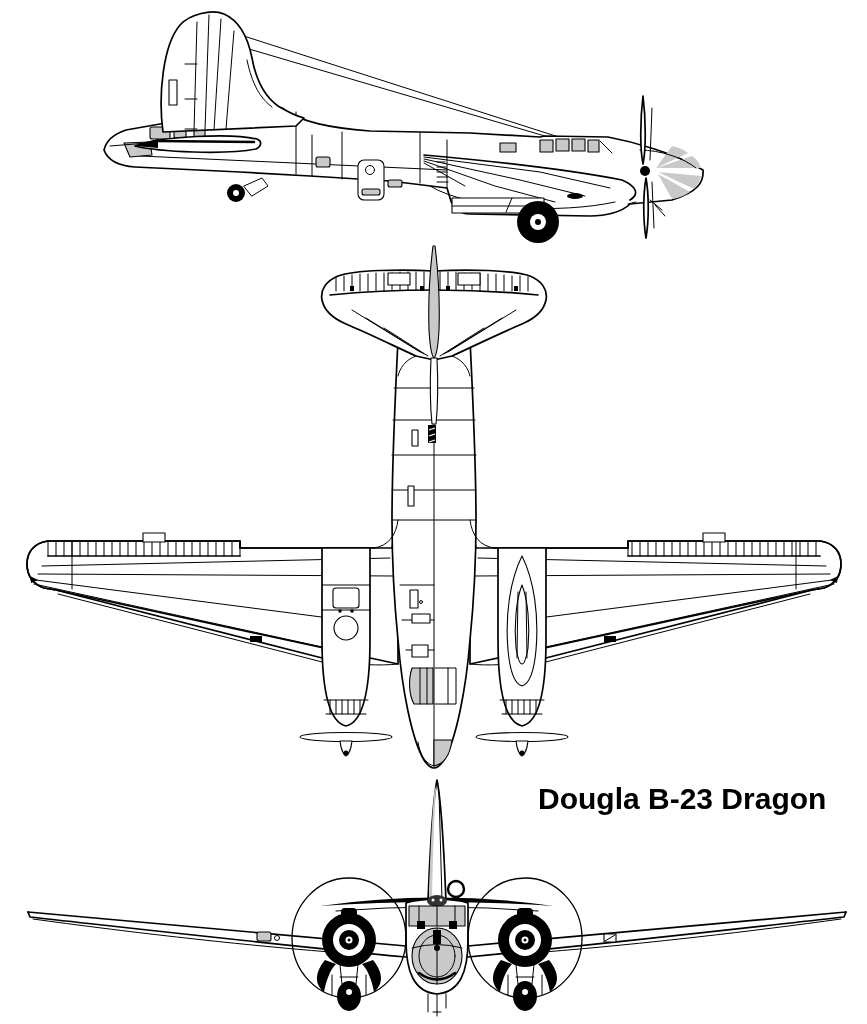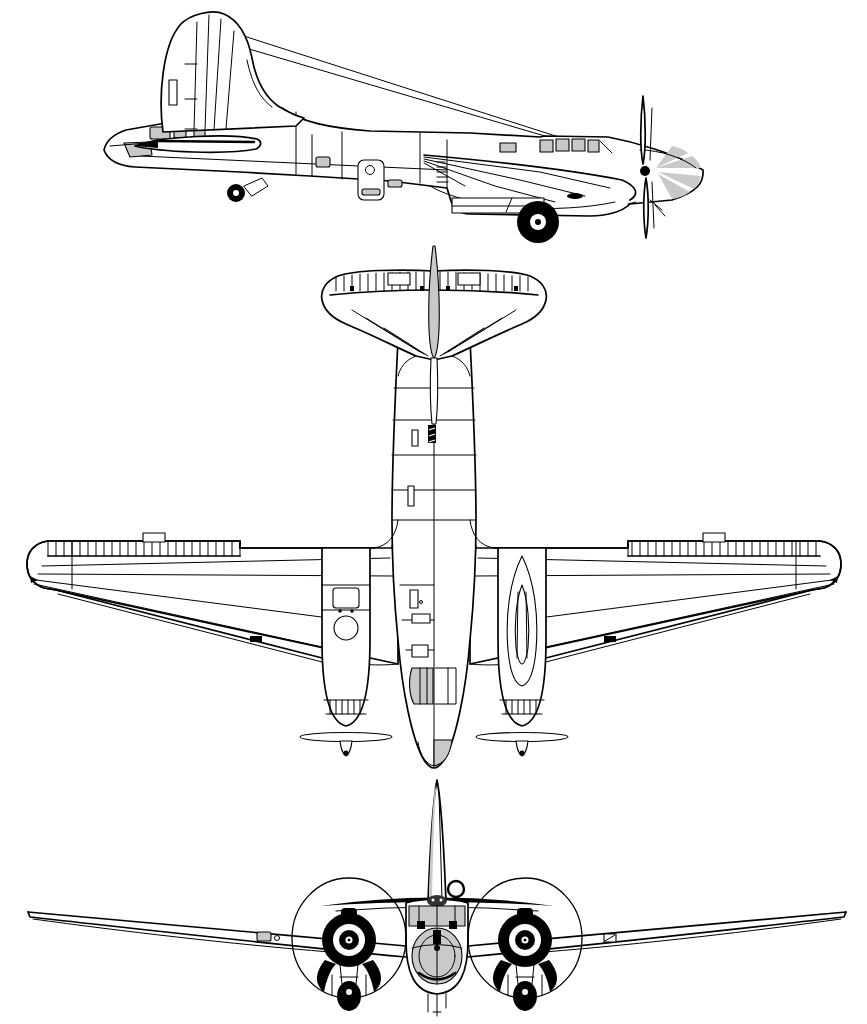--- a/index.html
+++ b/index.html
@@ -343,13 +343,14 @@
         <path class="fb" d="M501,960 C491,972 490,984 500,992 C502,981 506,970 512,964 Z"></path>
         <path class="fb" d="M549,960 C559,972 560,984 550,992 C548,981 544,970 538,964 Z"></path>
         <path class="lt" d="M508,975 L508,995 M542,975 L542,995"></path>
         <path class="lt" d="M516,965 L518,984 M534,965 L532,984 M516,977 L534,977"></path>
         <ellipse class="fb" cx="525" cy="996" rx="12" ry="15"></ellipse>
         <circle fill="#ffffff" cx="525" cy="992" r="3"></circle>
       </g>
     </g>
   </svg>
 
+  <div class="caption">Dougla B-23 Dragon</div>
 </div>
 
 </body></html>

